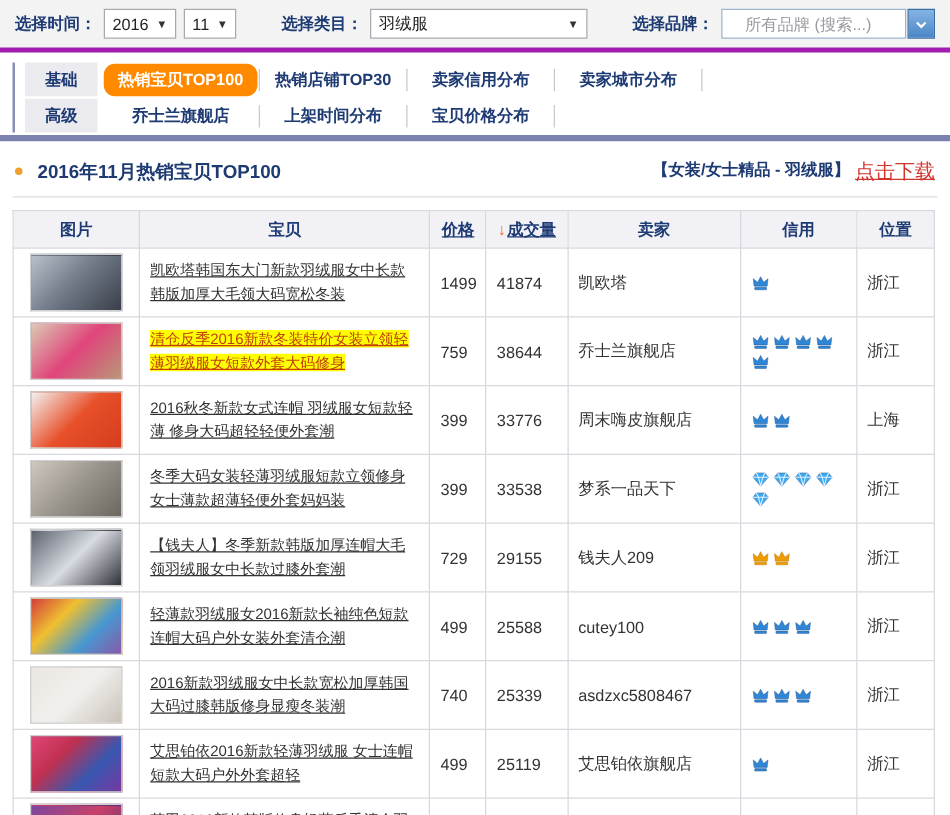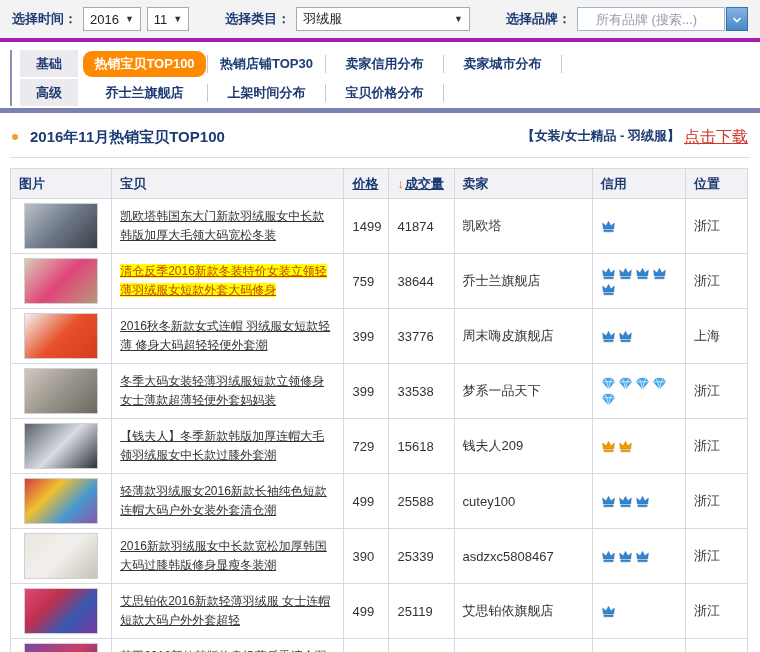--- a/index.html
+++ b/index.html
@@ -57,21 +57,21 @@
   .cat-path{color:var(--navy);font-weight:bold;font-size:13px;}
   .dl-link{color:var(--link-red);font-size:16px;text-decoration:underline;
     margin-left:4px;cursor:pointer;}
   .sec-divider{border-bottom:1px solid #ddd;margin:2px 10px 10px 10px;}
 
   
   .data-table{width:738px;margin:0 10px;border-collapse:collapse;table-layout:fixed;}
   .data-table th,.data-table td{border:1px solid #d8d8de;padding:0 8px;
     font-size:13px;overflow:hidden;}
   .data-table thead th{background:#f2f2f6;height:30px;color:var(--navy);
-    font-weight:bold;text-align:left;}
+    font-weight:bold;text-align:center;}
   .th-link{color:var(--navy);text-decoration:underline;cursor:pointer;}
   .sort-arrow{color:#ff6600;font-weight:bold;margin-right:1px;}
   .data-table tbody tr{height:55px;}
   .data-table tbody td{color:#333;}
   .c-img{text-align:center;padding:0 !important;}
   .thumb{width:74px;height:46px;margin:0 auto;border:1px solid #d0d0d0;cursor:pointer;}
   .title-link{color:#333;font-size:12px;line-height:1.55;text-decoration:underline;
     cursor:pointer;display:inline;}
   .title-link.hl{color:#c2410c;background:var(--highlight-yellow);}
   .cicon{display:inline-block;width:15px;height:15px;margin-right:2px;vertical-align:middle;}
@@ -281,21 +281,21 @@
   </tr>
 
   <tr>
     <td class="c-img">
       <div class="thumb" style="background: linear-gradient(135deg, rgb(90, 95, 106), rgb(216, 220, 226), rgb(46, 49, 56));"></div>
     </td>
     <td>
       <a class="title-link">【钱夫人】冬季新款韩版加厚连帽大毛领羽绒服女中长款过膝外套潮</a>
     </td>
     <td class="cell-price">729</td>
-    <td class="cell-volume">15618</td>
+    <td class="cell-volume">29155</td>
     <td class="cell-seller">钱夫人209</td>
     <td class="cell-credit"><span class="cicon crown-gold"><svg viewBox="0 0 16 16">
                 <path class="body" d="M2.4 10.6 1.7 4.2 5.4 7.3 8 2.5 10.6 7.3 14.3 4.2 13.6 10.6Z"></path>
                 <rect class="body" x="2.9" y="11.6" width="10.2" height="2.1" rx="0.6"></rect>
               </svg></span><span class="cicon crown-gold"><svg viewBox="0 0 16 16">
                 <path class="body" d="M2.4 10.6 1.7 4.2 5.4 7.3 8 2.5 10.6 7.3 14.3 4.2 13.6 10.6Z"></path>
                 <rect class="body" x="2.9" y="11.6" width="10.2" height="2.1" rx="0.6"></rect>
               </svg></span></td>
     <td class="cell-location">浙江</td>
   </tr>
@@ -323,21 +323,21 @@
     <td class="cell-location">浙江</td>
   </tr>
 
   <tr>
     <td class="c-img">
       <div class="thumb" style="background: linear-gradient(135deg, rgb(234, 230, 224), rgb(242, 240, 238), rgb(200, 194, 184));"></div>
     </td>
     <td>
       <a class="title-link">2016新款羽绒服女中长款宽松加厚韩国大码过膝韩版修身显瘦冬装潮</a>
     </td>
-    <td class="cell-price">390</td>
+    <td class="cell-price">740</td>
     <td class="cell-volume">25339</td>
     <td class="cell-seller">asdzxc5808467</td>
     <td class="cell-credit"><span class="cicon crown-blue"><svg viewBox="0 0 16 16">
                 <path class="body" d="M2.4 10.6 1.7 4.2 5.4 7.3 8 2.5 10.6 7.3 14.3 4.2 13.6 10.6Z"></path>
                 <rect class="body" x="2.9" y="11.6" width="10.2" height="2.1" rx="0.6"></rect>
               </svg></span><span class="cicon crown-blue"><svg viewBox="0 0 16 16">
                 <path class="body" d="M2.4 10.6 1.7 4.2 5.4 7.3 8 2.5 10.6 7.3 14.3 4.2 13.6 10.6Z"></path>
                 <rect class="body" x="2.9" y="11.6" width="10.2" height="2.1" rx="0.6"></rect>
               </svg></span><span class="cicon crown-blue"><svg viewBox="0 0 16 16">
                 <path class="body" d="M2.4 10.6 1.7 4.2 5.4 7.3 8 2.5 10.6 7.3 14.3 4.2 13.6 10.6Z"></path>

